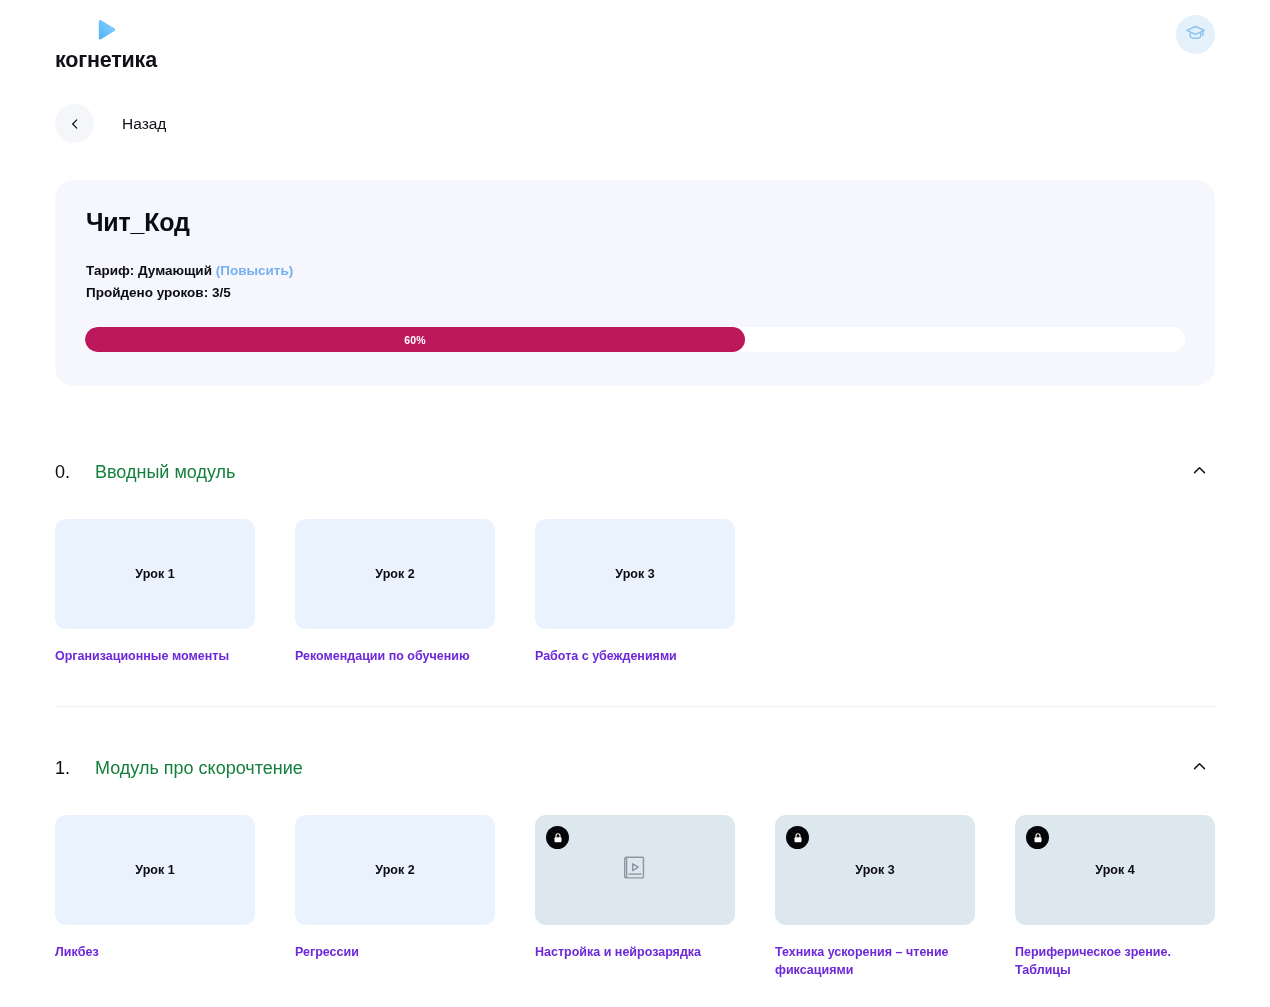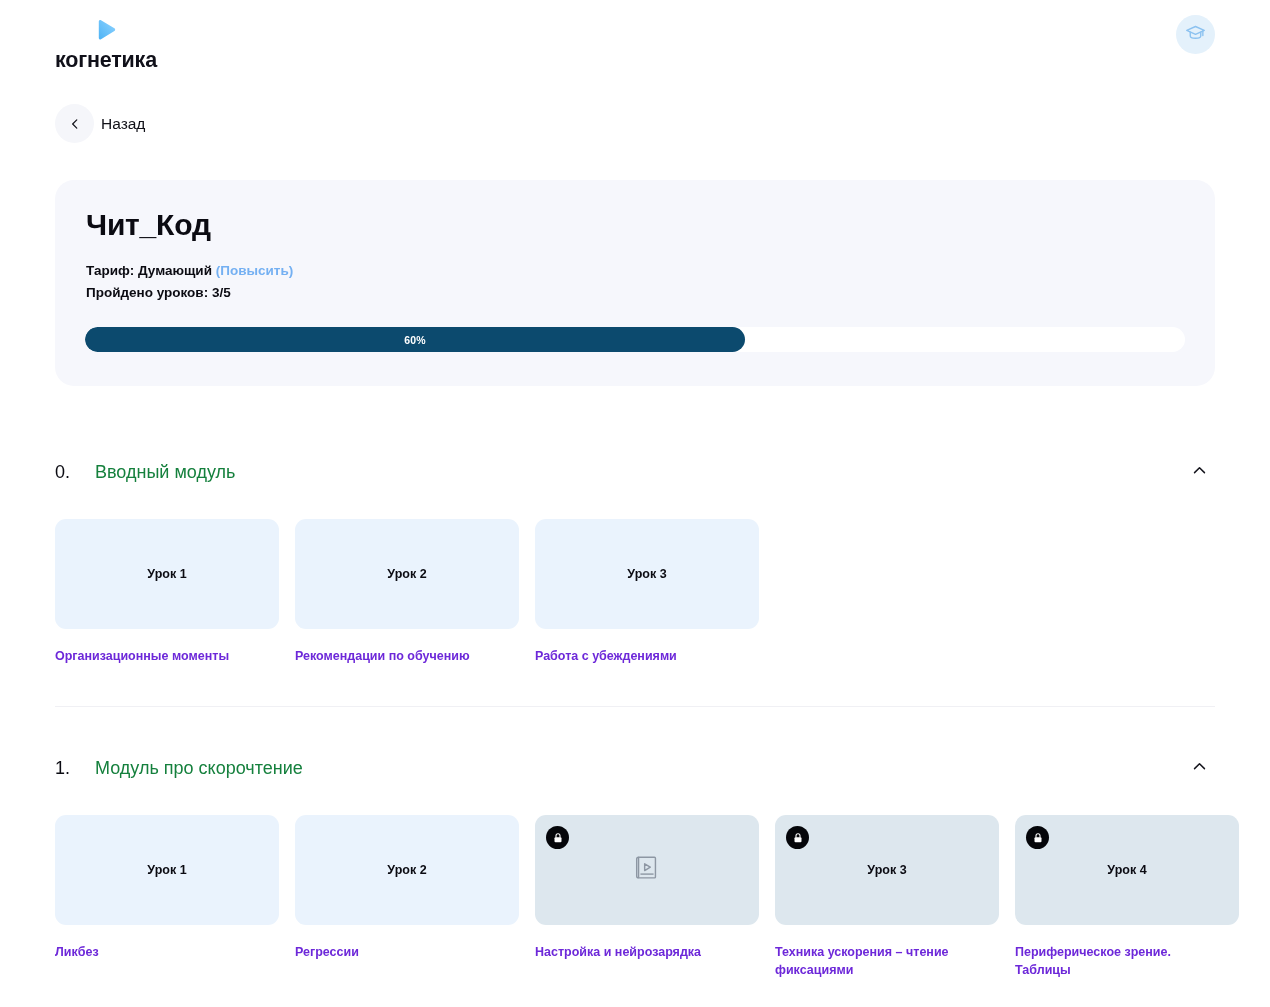--- a/index.html
+++ b/index.html
@@ -67,21 +67,21 @@
     cursor: pointer;
   }
 
   
   .back-row {
     position: absolute;
     left: 55px;
     top: 104px;
     display: flex;
     align-items: center;
-    gap: 7px;
+    gap: 28px;
     cursor: pointer;
   }
   .back-circle {
     width: 39px;
     height: 39px;
     border-radius: 50%;
     background: #f5f6fa;
     display: flex;
     align-items: center;
     justify-content: center;
@@ -100,21 +100,21 @@
     width: 1160px;
     height: 206px;
     background: #f6f7fc;
     border-radius: 19px;
     box-sizing: border-box;
   }
   .course-title {
     position: absolute;
     left: 31px;
     top: 28px;
-    font-size: 30px;
+    font-size: 25px;
     font-weight: 700;
     letter-spacing: -0.2px;
     color: #0b0b12;
   }
   .course-meta {
     position: absolute;
     left: 31px;
     top: 80px;
     font-size: 13.5px;
     font-weight: 700;
@@ -199,21 +199,21 @@
     gap: 40px;
     margin-top: 19px;
   }
   .lesson {
     width: 200px;
     flex: none;
     cursor: pointer;
   }
   .thumb {
     position: relative;
-    width: 224px;
+    width: 200px;
     height: 110px;
     border-radius: 11px;
     display: flex;
     align-items: center;
     justify-content: center;
     box-sizing: border-box;
   }
   .thumb.open { background: #eaf3fd; }
   .thumb.locked { background: #dde7ee; }
   .thumb-label {
@@ -286,21 +286,21 @@
   <div class="course-card" style="background: rgb(246, 247, 252);">
     <div class="course-title">Чит_Код</div>
     <div class="course-meta">
       <div>
         <span>Тариф: Думающий</span>
         <span class="upgrade">(Повысить)</span>
       </div>
       <div>Пройдено уроков: 3/5</div>
     </div>
     <div class="progress-track">
-      <div class="progress-fill" style="width: 60%; background: #0c4a6e;">
+      <div class="progress-fill" style="width: 60%; background: #be185d;">
         <span class="progress-text">60%</span>
       </div>
     </div>
   </div>
 
   <div class="modules">
       <div class="module">
         <div class="module-head">
           <span class="module-index">0.</span>
           <span class="module-name">Вводный модуль</span>

